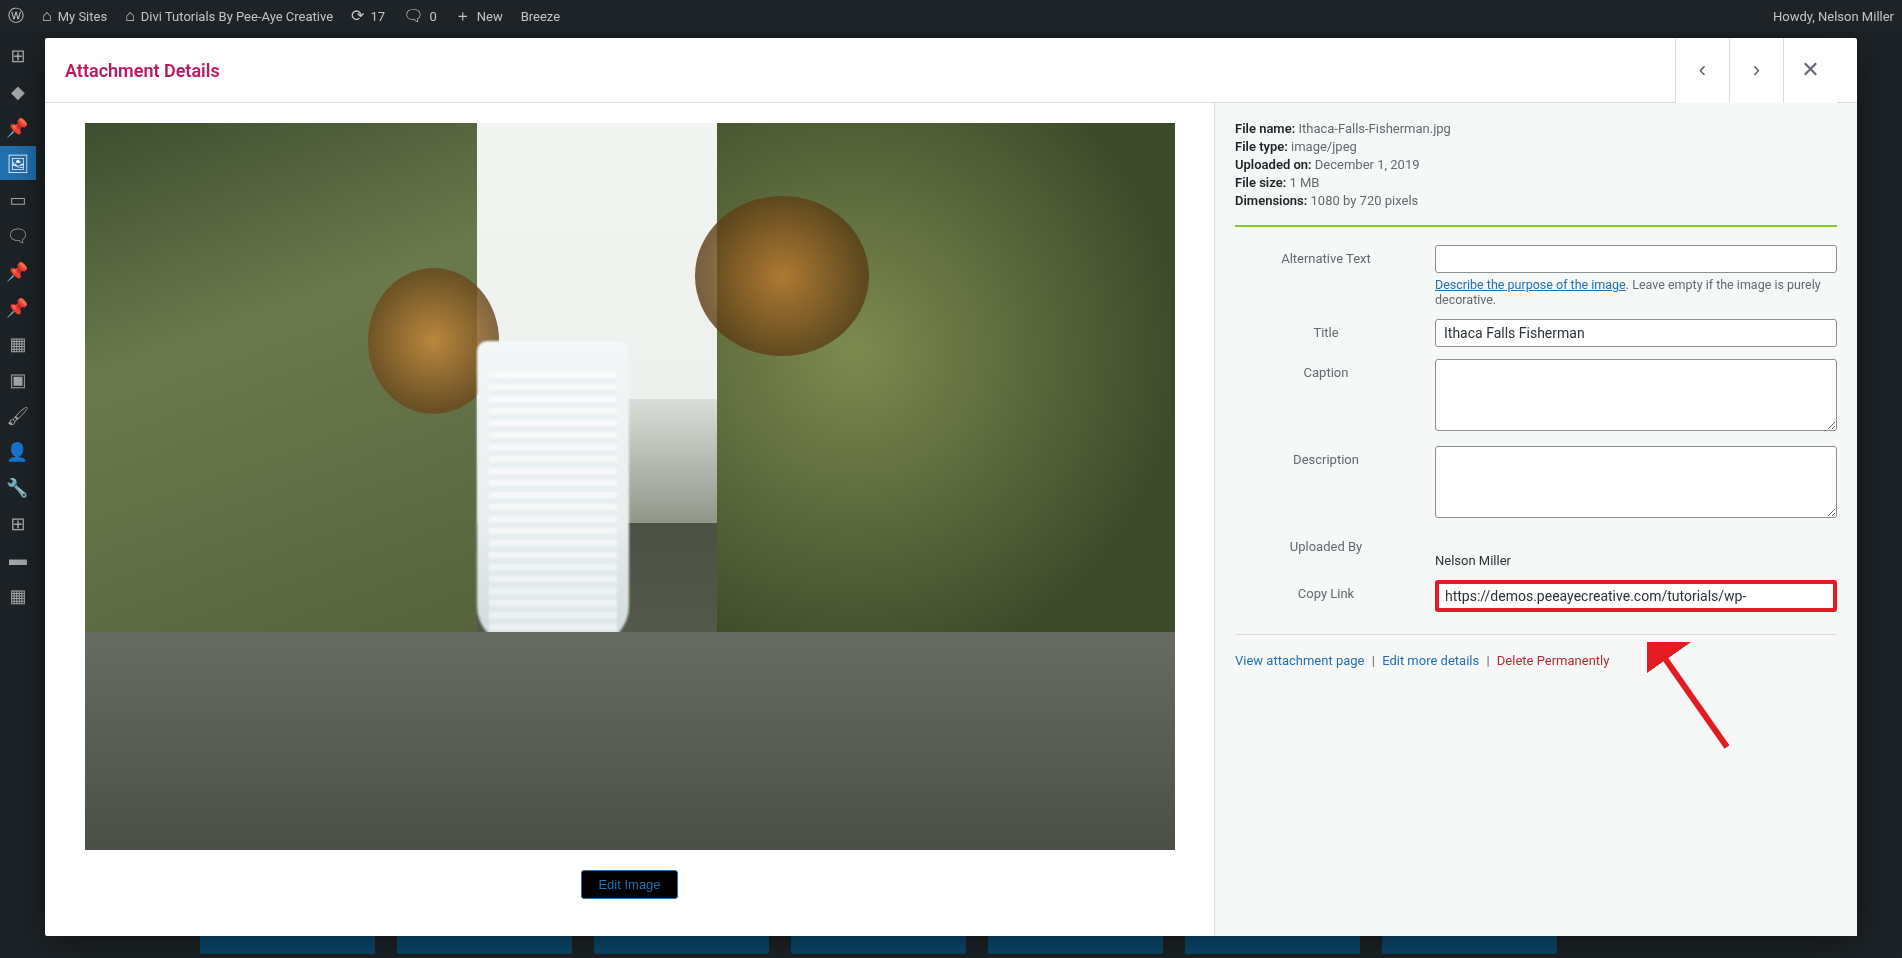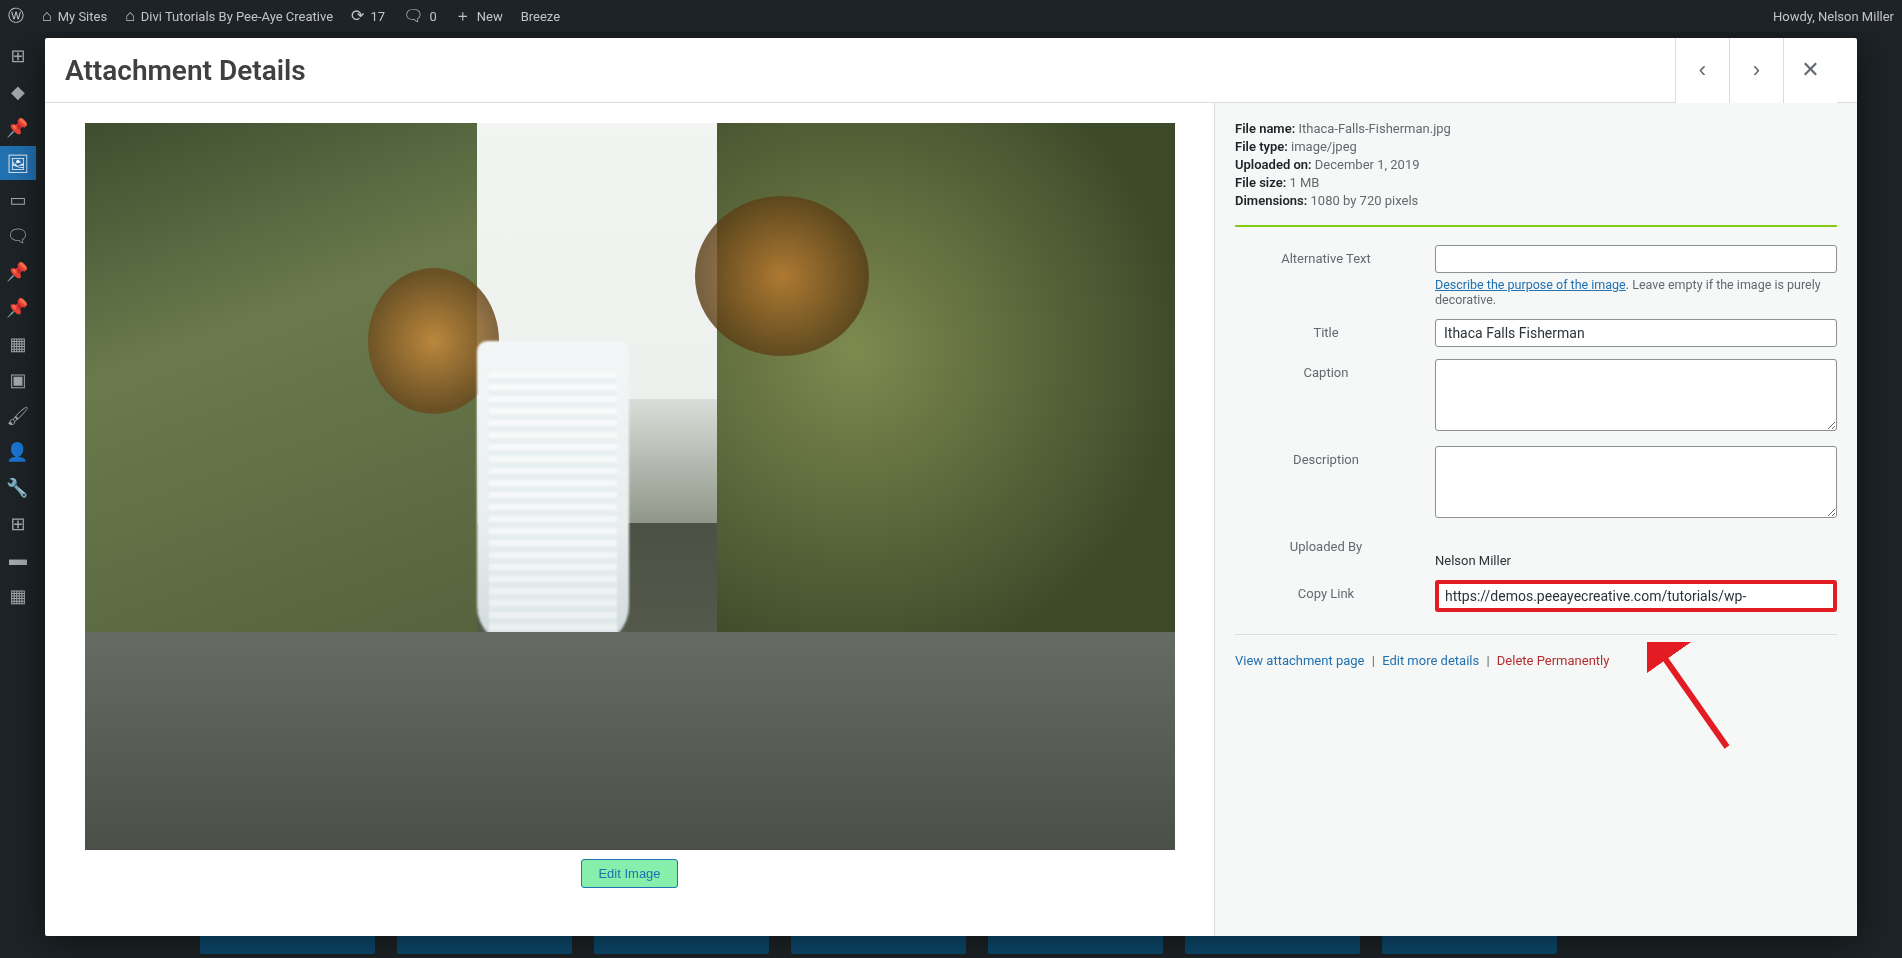--- a/index.html
+++ b/index.html
@@ -61,23 +61,23 @@
   flex-direction:column;
 }
 .modal-header {
   border-bottom:1px solid #dcdcde;
   height:65px;
   display:flex;
   align-items:center;
   padding:0 20px;
 }
 .modal-header h1 {
-  font-size:28px;
+  font-size:18px;
   font-weight:600;
-  color:#404040;
+  color:#be185d;
 }
 .modal-header .nav-btns { margin-left:auto; display:flex; }
 .nav-btn {
   width:54px;height:65px;
   border:0;border-left:1px solid #dcdcde;
   background:#fff;color:#646970;font-size:22px;
   display:flex;align-items:center;justify-content:center;cursor:pointer;
 }
 
 .modal-body { flex:1; display:flex; overflow:hidden; }
@@ -101,24 +101,24 @@
 .wf-sky { position:absolute;top:0;left:35%;width:30%;height:38%;background:linear-gradient(#f2f4f2,#edf0ed); }
 .wf-left { position:absolute;top:0;left:0;width:36%;height:70%;background:linear-gradient(160deg,#3e4d2f,#6a7a4c 40%,#56633d);}
 .wf-right { position:absolute;top:0;right:0;width:42%;height:78%;background:radial-gradient(circle at 30% 40%,#7d8a4f,#3d4a2a 70%);}
 .wf-fall { position:absolute;top:30%;left:36%;width:14%;height:42%;background:linear-gradient(#f4f7f7,#e8edee 60%,#cfd9dc);border-radius:10px 10px 40px 40px; filter:blur(1px);}
 .wf-fall::before{content:"";position:absolute;inset:10% 8% 0 8%;background:repeating-linear-gradient(180deg,#fff 0 6px,#e6eef0 6px 12px);opacity:.6;}
 .wf-water { position:absolute;bottom:0;left:0;right:0;height:30%;background:linear-gradient(#666b63,#4a4f47);}
 .wf-orange{position:absolute;top:20%;left:26%;width:12%;height:20%;background:radial-gradient(circle,#c98a3b,#6b4b1f 70%);border-radius:50%;opacity:.85;}
 .wf-orange2{position:absolute;top:10%;right:28%;width:16%;height:22%;background:radial-gradient(circle,#c07a2e,#5a3d15 70%);border-radius:50%;opacity:.8;}
 
 .edit-image-btn {
-  margin-top:9px;
+  margin-top:20px;
   padding:6px 16px;
   border:1px solid #2271b1;
-  background:#86efac;
+  background:#000000;
   color:#2271b1;
   border-radius:3px;
   font-size:13px;
   cursor:pointer;
 }
 
 .details-pane {
   width:643px;
   border-left:1px solid #dcdcde;
   background:#f6f7f7;

